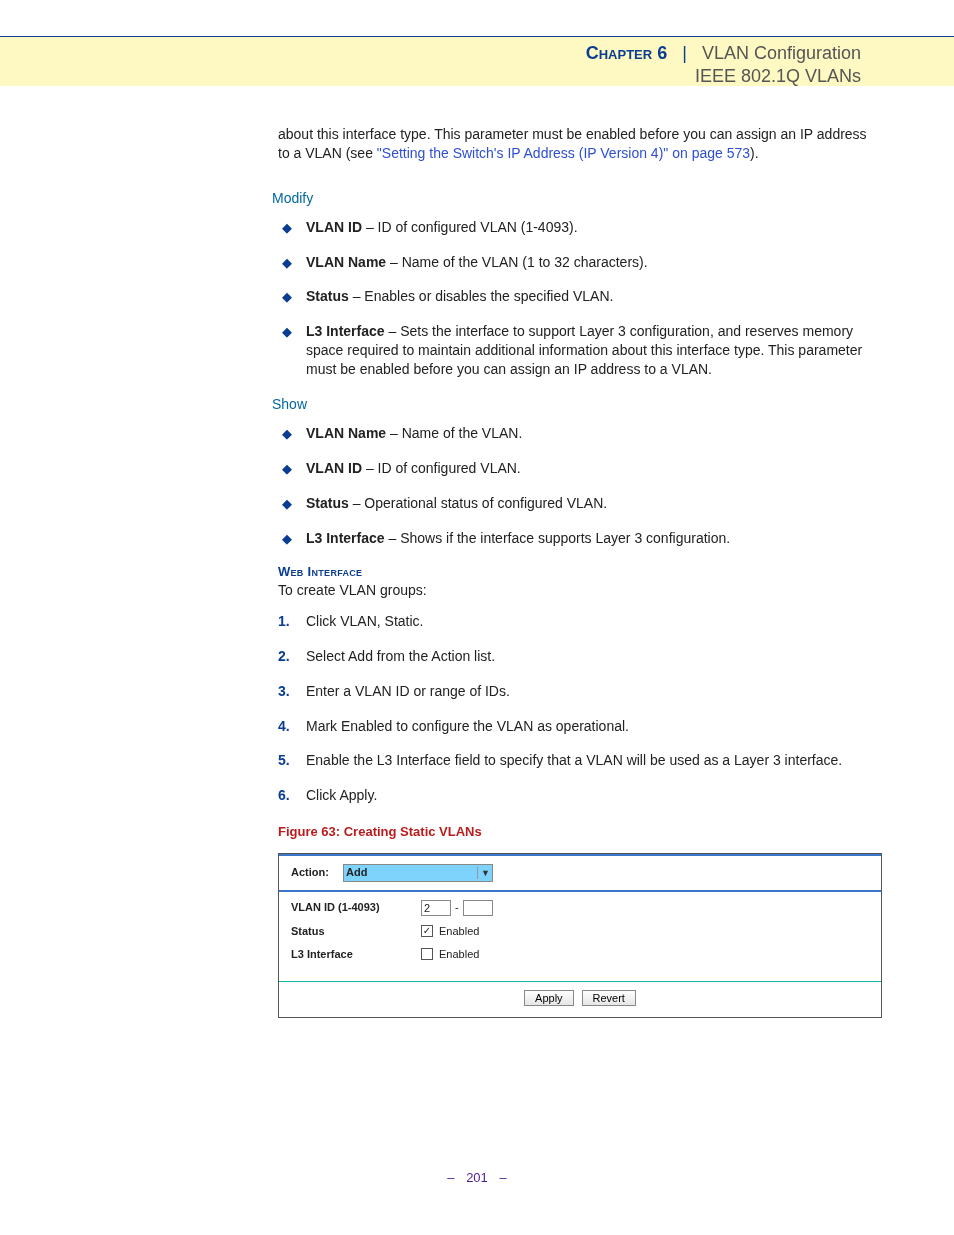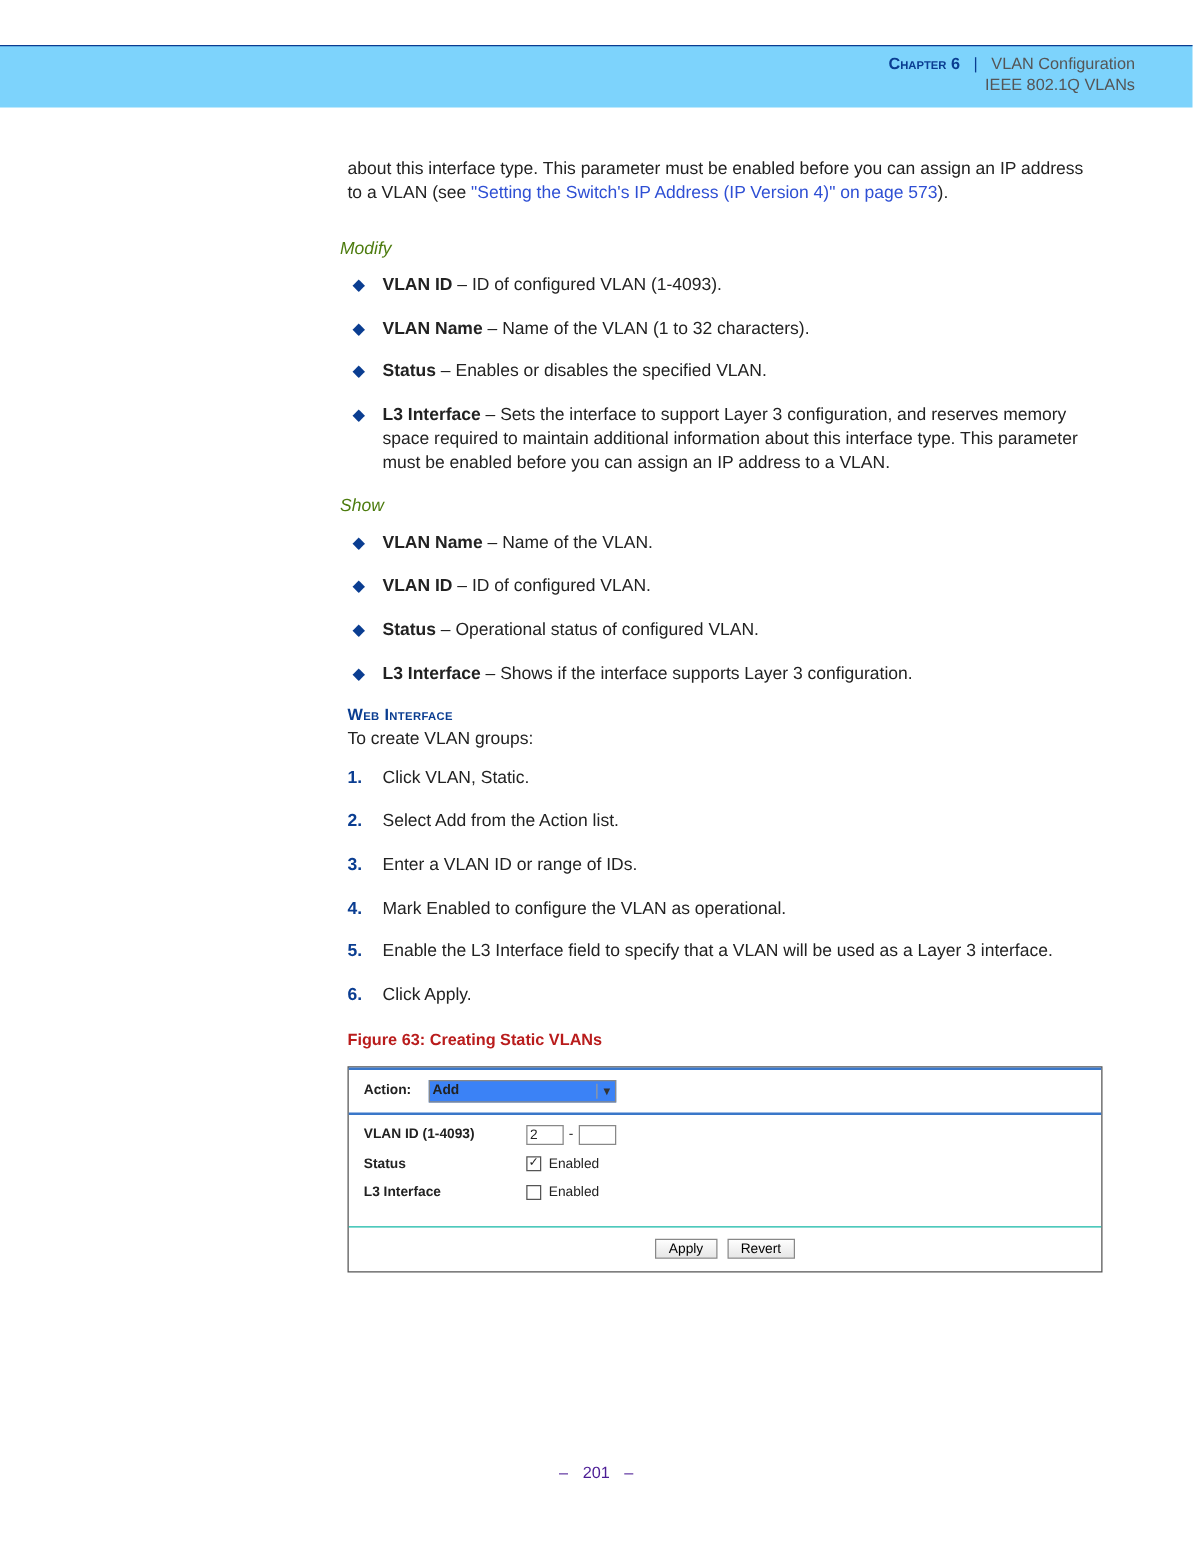--- a/index.html
+++ b/index.html
@@ -11,41 +11,41 @@
     width: 954px;
     height: 1235px;
     position: relative;
   }
   .header-band {
     position: absolute;
     top: 36px;
     left: 0;
     right: 0;
     height: 50px;
-    background: #7dd3fc;
+    background: #fef9c3;
     border-top: 1.5px solid #0a3d91;
-    padding-right: 46px;
+    padding-right: 93px;
     text-align: right;
     padding-top: 6px;
-    font-size: 13px;
+    font-size: 18px;
   }
   .hdr-chapter { font-variant: small-caps; font-weight: bold; color: #0a3d91; }
   .hdr-sep { color: #0a3d91; }
   .hdr-title { color: #555; }
   .hdr-sub { color: #555; padding-top: 2px; display: inline-block; }
   .content {
     position: absolute;
     top: 125px;
     left: 278px;
     right: 72px;
     line-height: 1.35;
   }
   .para { margin-bottom: 26px; }
   a.xref { color: #2e4fd4; text-decoration: none; }
-  .section-ital { font-style: italic; color: #4d7c0f; margin-left: -6px; margin-top: 12px; margin-bottom: 10px; }
+  .section-ital { color: #0369a1; margin-left: -6px; margin-top: 12px; margin-bottom: 10px; }
   ul.diamond { list-style: none; margin: 0 0 14px 0; padding: 0; }
   ul.diamond li { position: relative; padding-left: 28px; margin-bottom: 16px; }
   ul.diamond li::before {
     content: "◆";
     position: absolute;
     left: 4px;
     top: 1px;
     color: #0a3d91;
     font-size: 13px;
   }
@@ -75,21 +75,21 @@
     font-size: 12px; font-weight: bold;
     color: #b42020;
   }
   .shot-body {
     border-top: 2px solid #3a77c9;
     border-bottom: 2px solid #3a77c9;
     padding: 8px 12px 4px 12px;
   }
   .shot-rowA { display: flex; align-items: center; gap: 8px; font-size: 11px; font-weight: bold; margin-bottom: 4px; }
   .shot-rowA .lbl { min-width: 44px; }
-  .shot-select { flex: 0 0 150px; height: 18px; border: 1px solid #888; font-size: 11px; background: #3b82f6; display: flex; justify-content: space-between; align-items: center; padding: 0 2px; }
+  .shot-select { flex: 0 0 150px; height: 18px; border: 1px solid #888; font-size: 11px; background: #7dd3fc; display: flex; justify-content: space-between; align-items: center; padding: 0 2px; }
   .shot-select .tri { font-size: 9px; color: #333; border-left: 1px solid #999; padding-left: 3px; }
   .shot-form { padding: 8px 12px 12px 12px; }
   .frow { display: flex; align-items: center; font-size: 11px; margin-bottom: 8px; }
   .frow .flbl { width: 130px; font-weight: bold; }
   .tin { width: 30px; height: 16px; border: 1px solid #888; font-size: 11px; padding: 0 2px; background: #fff; }
   .dash { margin: 0 4px; }
   .chk { width: 12px; height: 12px; border: 1px solid #555; display: inline-flex; align-items: center; justify-content: center; font-size: 10px; margin-right: 6px; background: #fff; }
   .shot-buttons { text-align: center; padding: 6px 0 10px 0; border-top: 1px solid #14b8a6; }
   .btn { font-size: 11px; padding: 1px 10px; border: 1px solid #888; background: linear-gradient(#fefefe,#e6e6e6); margin: 0 2px; }
 

